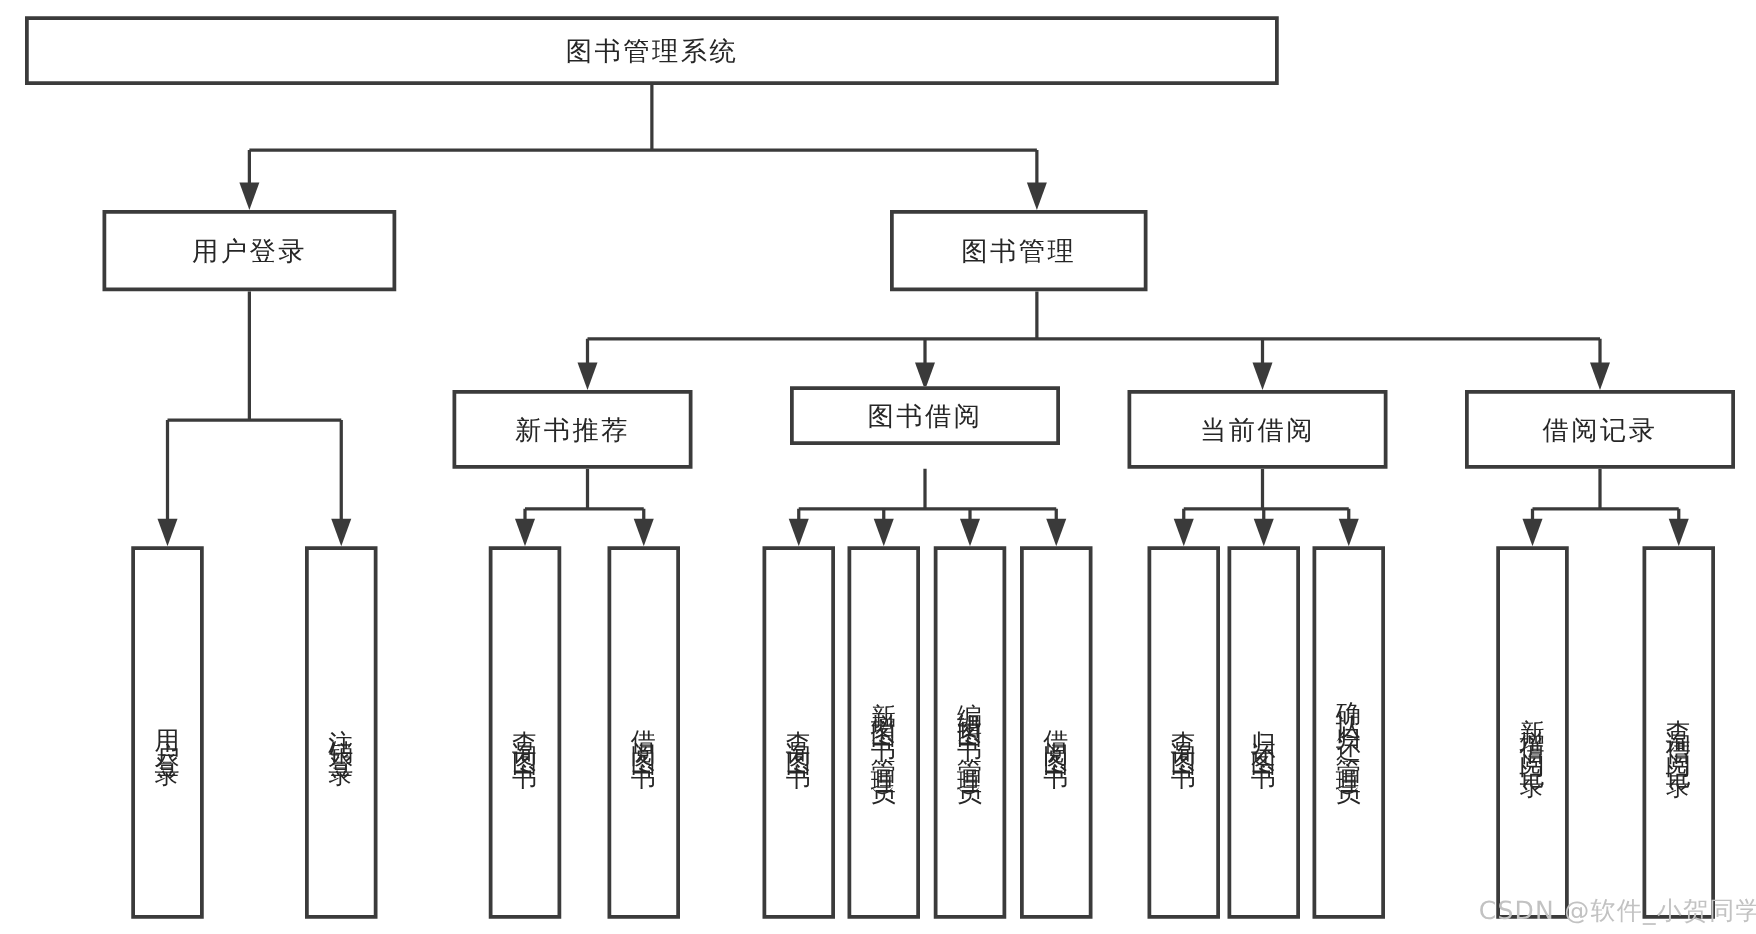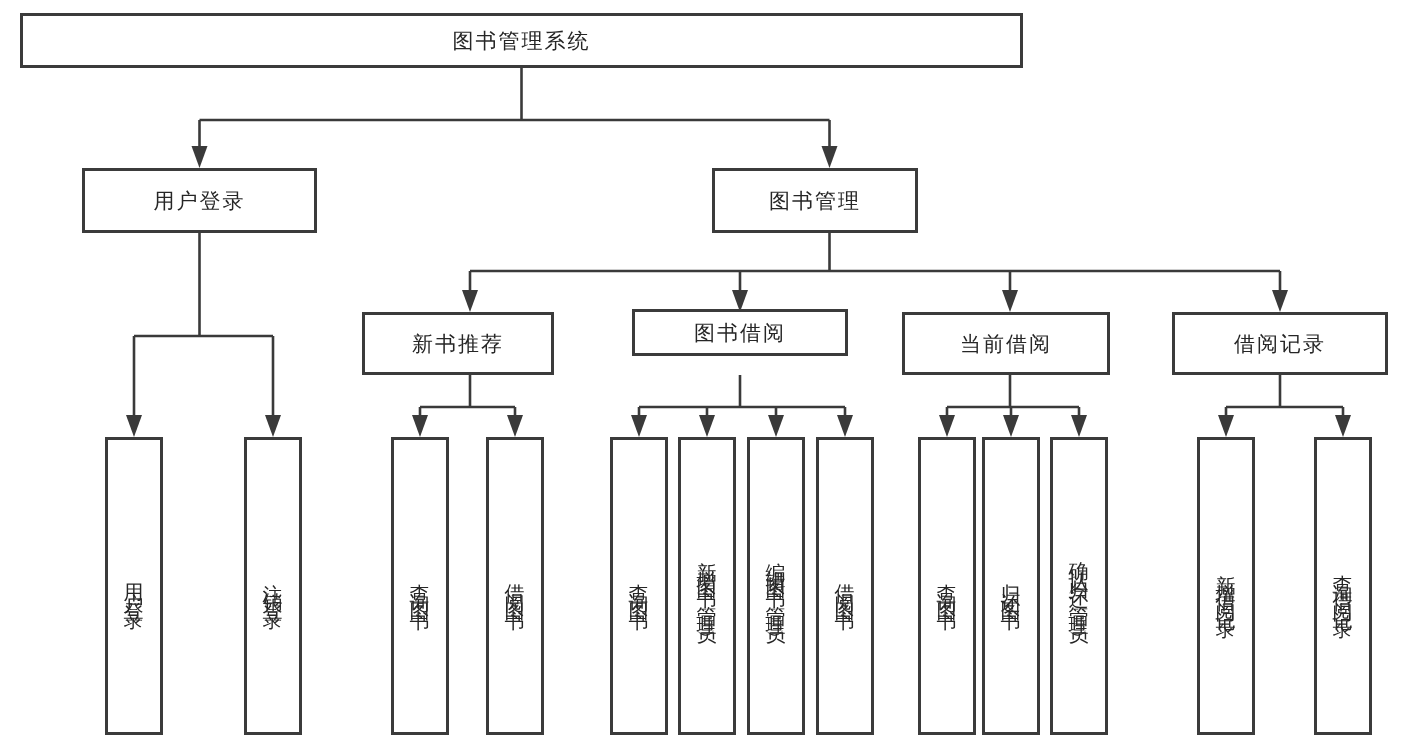--- a/index.html
+++ b/index.html
@@ -155,13 +155,14 @@
   <div class="node leaf l11">
     <span class="vtext">确认归还（管理员）</span>
   </div>
   <div class="node leaf l12">
     <span class="vtext">新增借阅记录</span>
   </div>
   <div class="node leaf l13">
     <span class="vtext">查询借阅记录</span>
   </div>
 
+  <div class="watermark">CSDN @软件_小贺同学</div>
 </div>
 
 </body></html>

